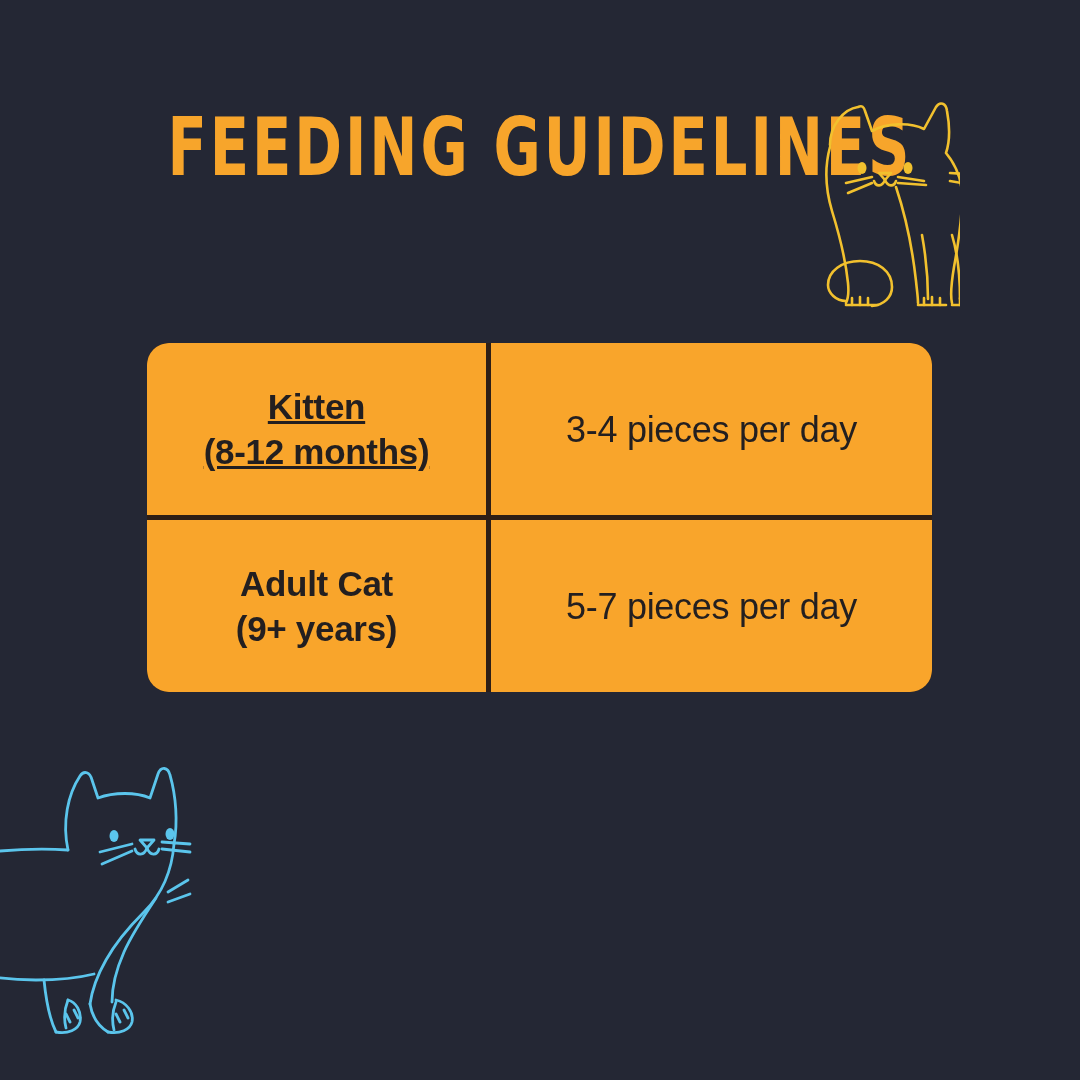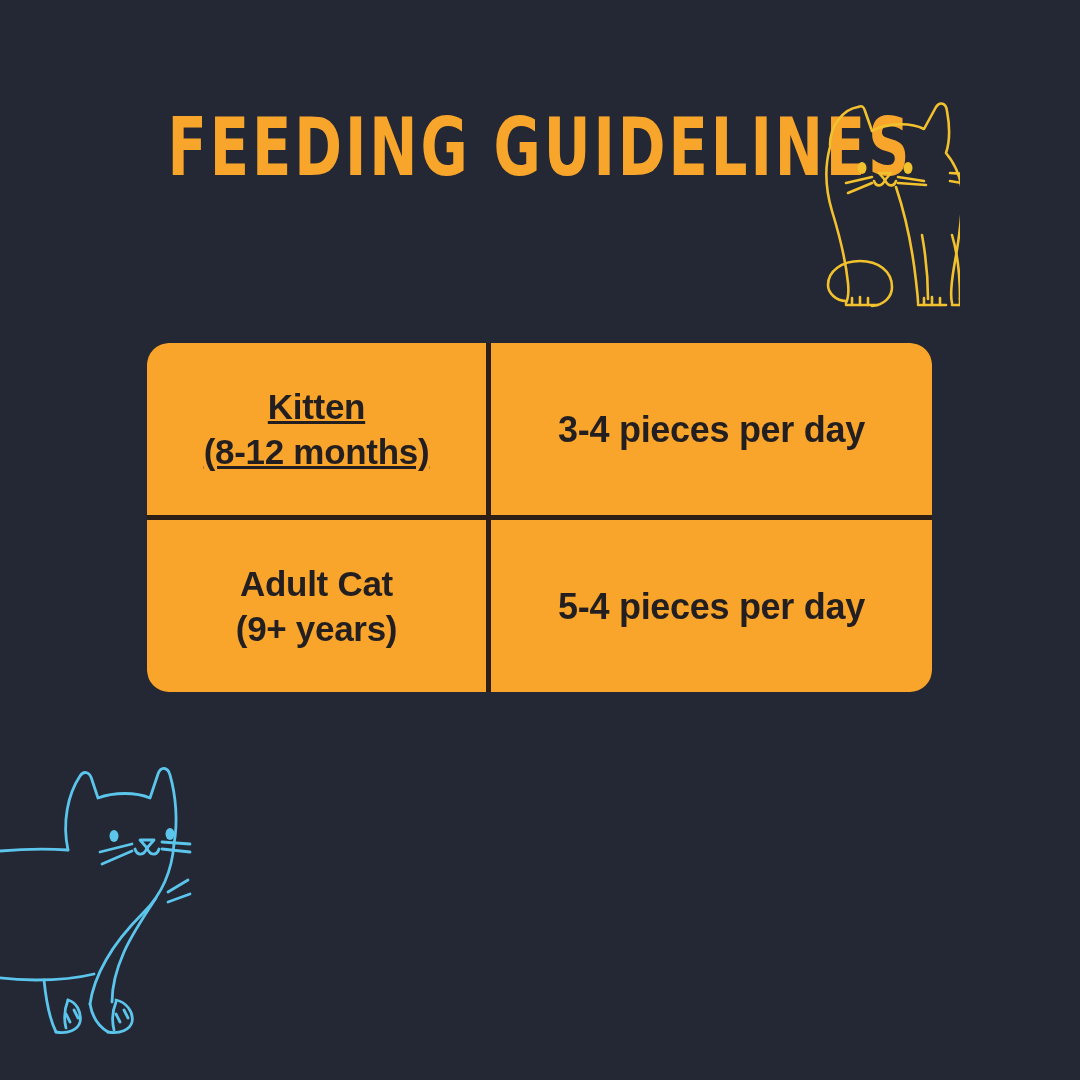--- a/index.html
+++ b/index.html
@@ -81,21 +81,21 @@
     flex: 0 0 339px;
     font-size: 35px;
     font-weight: 700;
     line-height: 1.30;
     letter-spacing: -0.3px;
   }
 
   .cell-value {
     flex: 1 1 auto;
     font-size: 36px;
-    font-weight: 700;
+    font-weight: 400;
     line-height: 1.25;
     letter-spacing: -0.3px;
     text-align: right;
   }
 
   
   .row:first-child .cell-label  { border-top-left-radius: 20px; text-decoration: underline; }
   .row:first-child .cell-value  { border-top-right-radius: 20px; }
   .row:last-child  .cell-label  { border-bottom-left-radius: 20px; }
   .row:last-child  .cell-value  { border-bottom-right-radius: 20px; }
@@ -237,18 +237,18 @@
       <div class="cell cell-value">3-4 pieces per day</div>
     </div>
 
     <div class="row">
       <div class="cell cell-label">
         <span>
           <span>Adult Cat</span><br>
           <span>(9+ years)</span>
         </span>
       </div>
-      <div class="cell cell-value">5-4 pieces per day</div>
+      <div class="cell cell-value">5-7 pieces per day</div>
     </div>
 
   </div>
 
 </div>
 
 </body></html>

